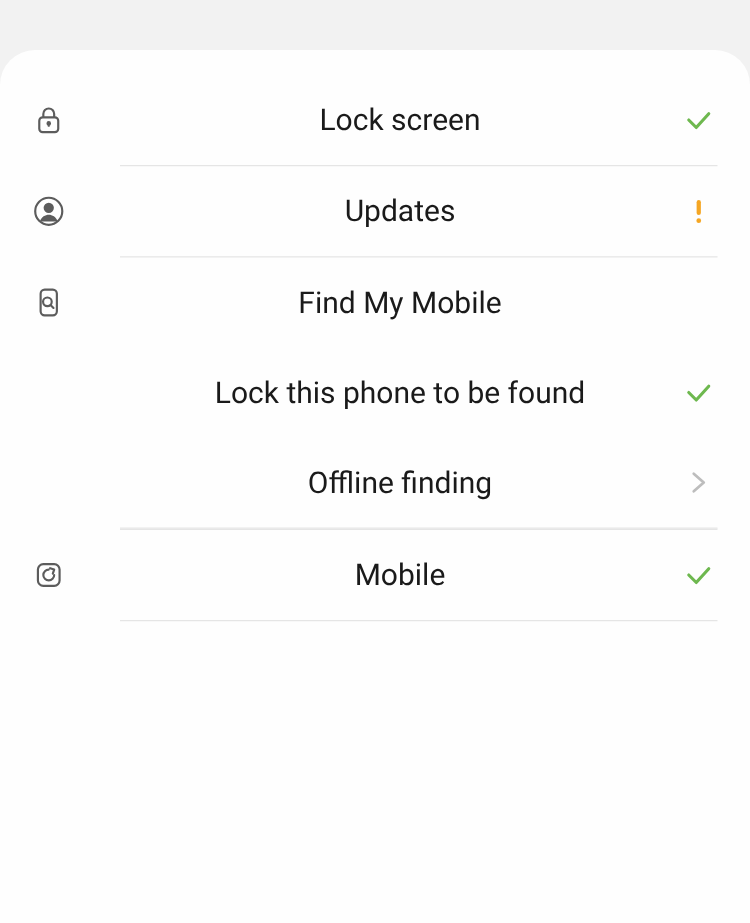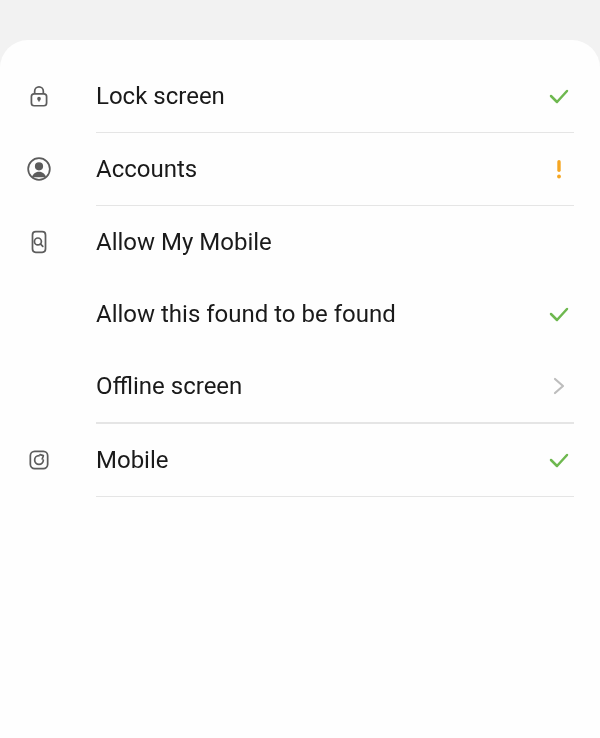--- a/index.html
+++ b/index.html
@@ -19,20 +19,21 @@
       border-radius: 28px 28px 0 0;
       margin-top: 40px;
       padding: 20px 0;
       height: calc(100% - 40px);
     }
     .list-item {
       display: flex;
       align-items: center;
       padding: 22px 26px;
       cursor: pointer;
+      text-align: center;
     }
     .sub-item {
       padding-left: 96px;
     }
     .icon-slot {
       width: 70px;
       display: flex;
       align-items: center;
       justify-content: flex-start;
       flex-shrink: 0;
@@ -95,53 +96,53 @@
   <div class="divider"></div>
 
   <div class="list-item">
     <span class="icon-slot">
       <svg viewBox="0 0 24 24" fill="none" stroke="#5c5c5c" stroke-width="1.6">
         <circle cx="12" cy="12" r="10"></circle>
         <circle cx="12" cy="9.5" r="3" fill="#5c5c5c"></circle>
         <path d="M5.5 19.5 c1-3.5 4-5 6.5-5 s5.5 1.5 6.5 5" fill="#5c5c5c" stroke="none"></path>
       </svg>
     </span>
-    <span class="label">Accounts</span>
+    <span class="label">Updates</span>
     <span class="status-icon">
       <svg viewBox="0 0 24 24" fill="#f5a623">
         <rect x="10.3" y="3" width="3.4" height="12" rx="1.7"></rect>
         <circle cx="12" cy="19.5" r="1.9"></circle>
       </svg>
     </span>
   </div>
   <div class="divider"></div>
 
   <div class="list-item">
     <span class="icon-slot">
       <svg viewBox="0 0 24 24" fill="none" stroke="#5c5c5c" stroke-width="1.6">
         <rect x="6" y="2.5" width="12" height="19" rx="3"></rect>
         <circle cx="11" cy="11.5" r="3.2"></circle>
         <path d="M13.3 13.8 L15.5 16" stroke-linecap="round"></path>
       </svg>
     </span>
-    <span class="label">Allow My Mobile</span>
+    <span class="label">Find My Mobile</span>
     <span class="status-icon"></span>
   </div>
 
   <div class="list-item sub-item">
-    <span class="label">Allow this found to be found</span>
+    <span class="label">Lock this phone to be found</span>
     <span class="status-icon">
       <svg viewBox="0 0 24 24" fill="none" stroke="#6eb84f" stroke-width="2.5" stroke-linecap="round" stroke-linejoin="round">
         <polyline points="4 12 10 18 20 7"></polyline>
       </svg>
     </span>
   </div>
 
   <div class="list-item sub-item">
-    <span class="label">Offline screen</span>
+    <span class="label">Offline finding</span>
     <span class="status-icon">
       <svg viewBox="0 0 24 24" fill="none" stroke="#bdbdbd" stroke-width="2.2" stroke-linecap="round" stroke-linejoin="round">
         <polyline points="8 5 16 12 8 19"></polyline>
       </svg>
     </span>
   </div>
   <div class="section-divider"></div>
 
   <div class="divider"></div>
 

